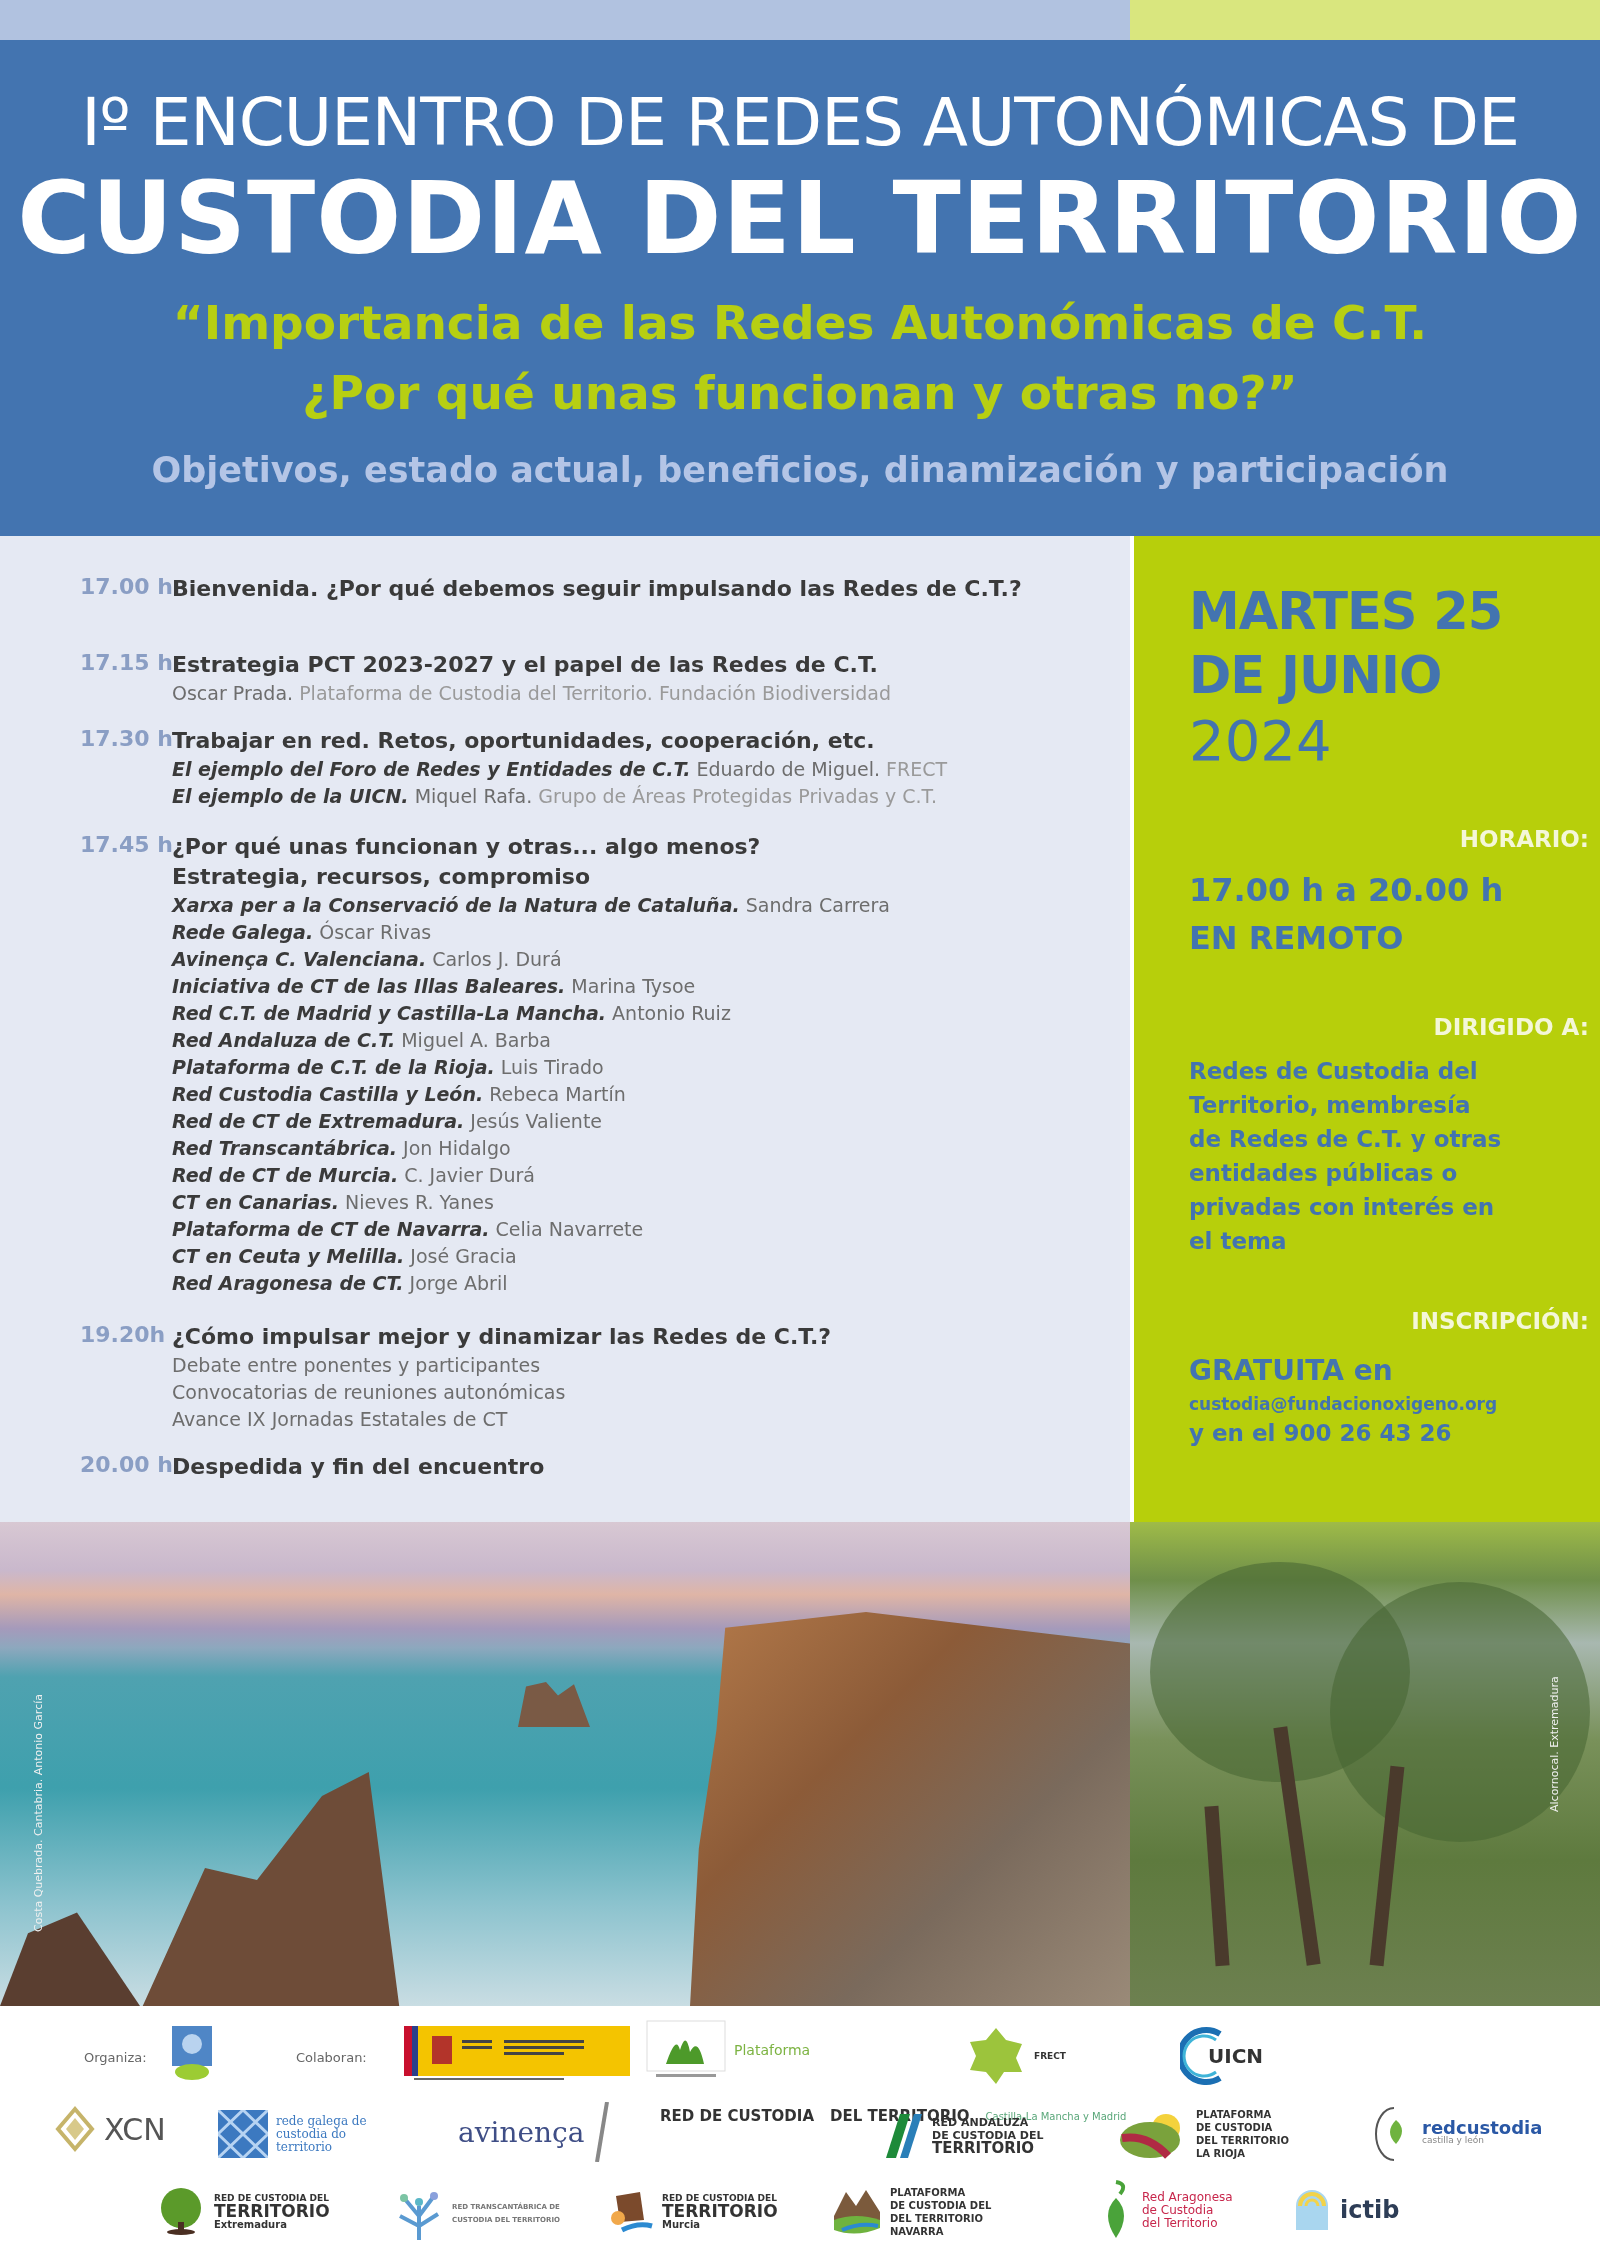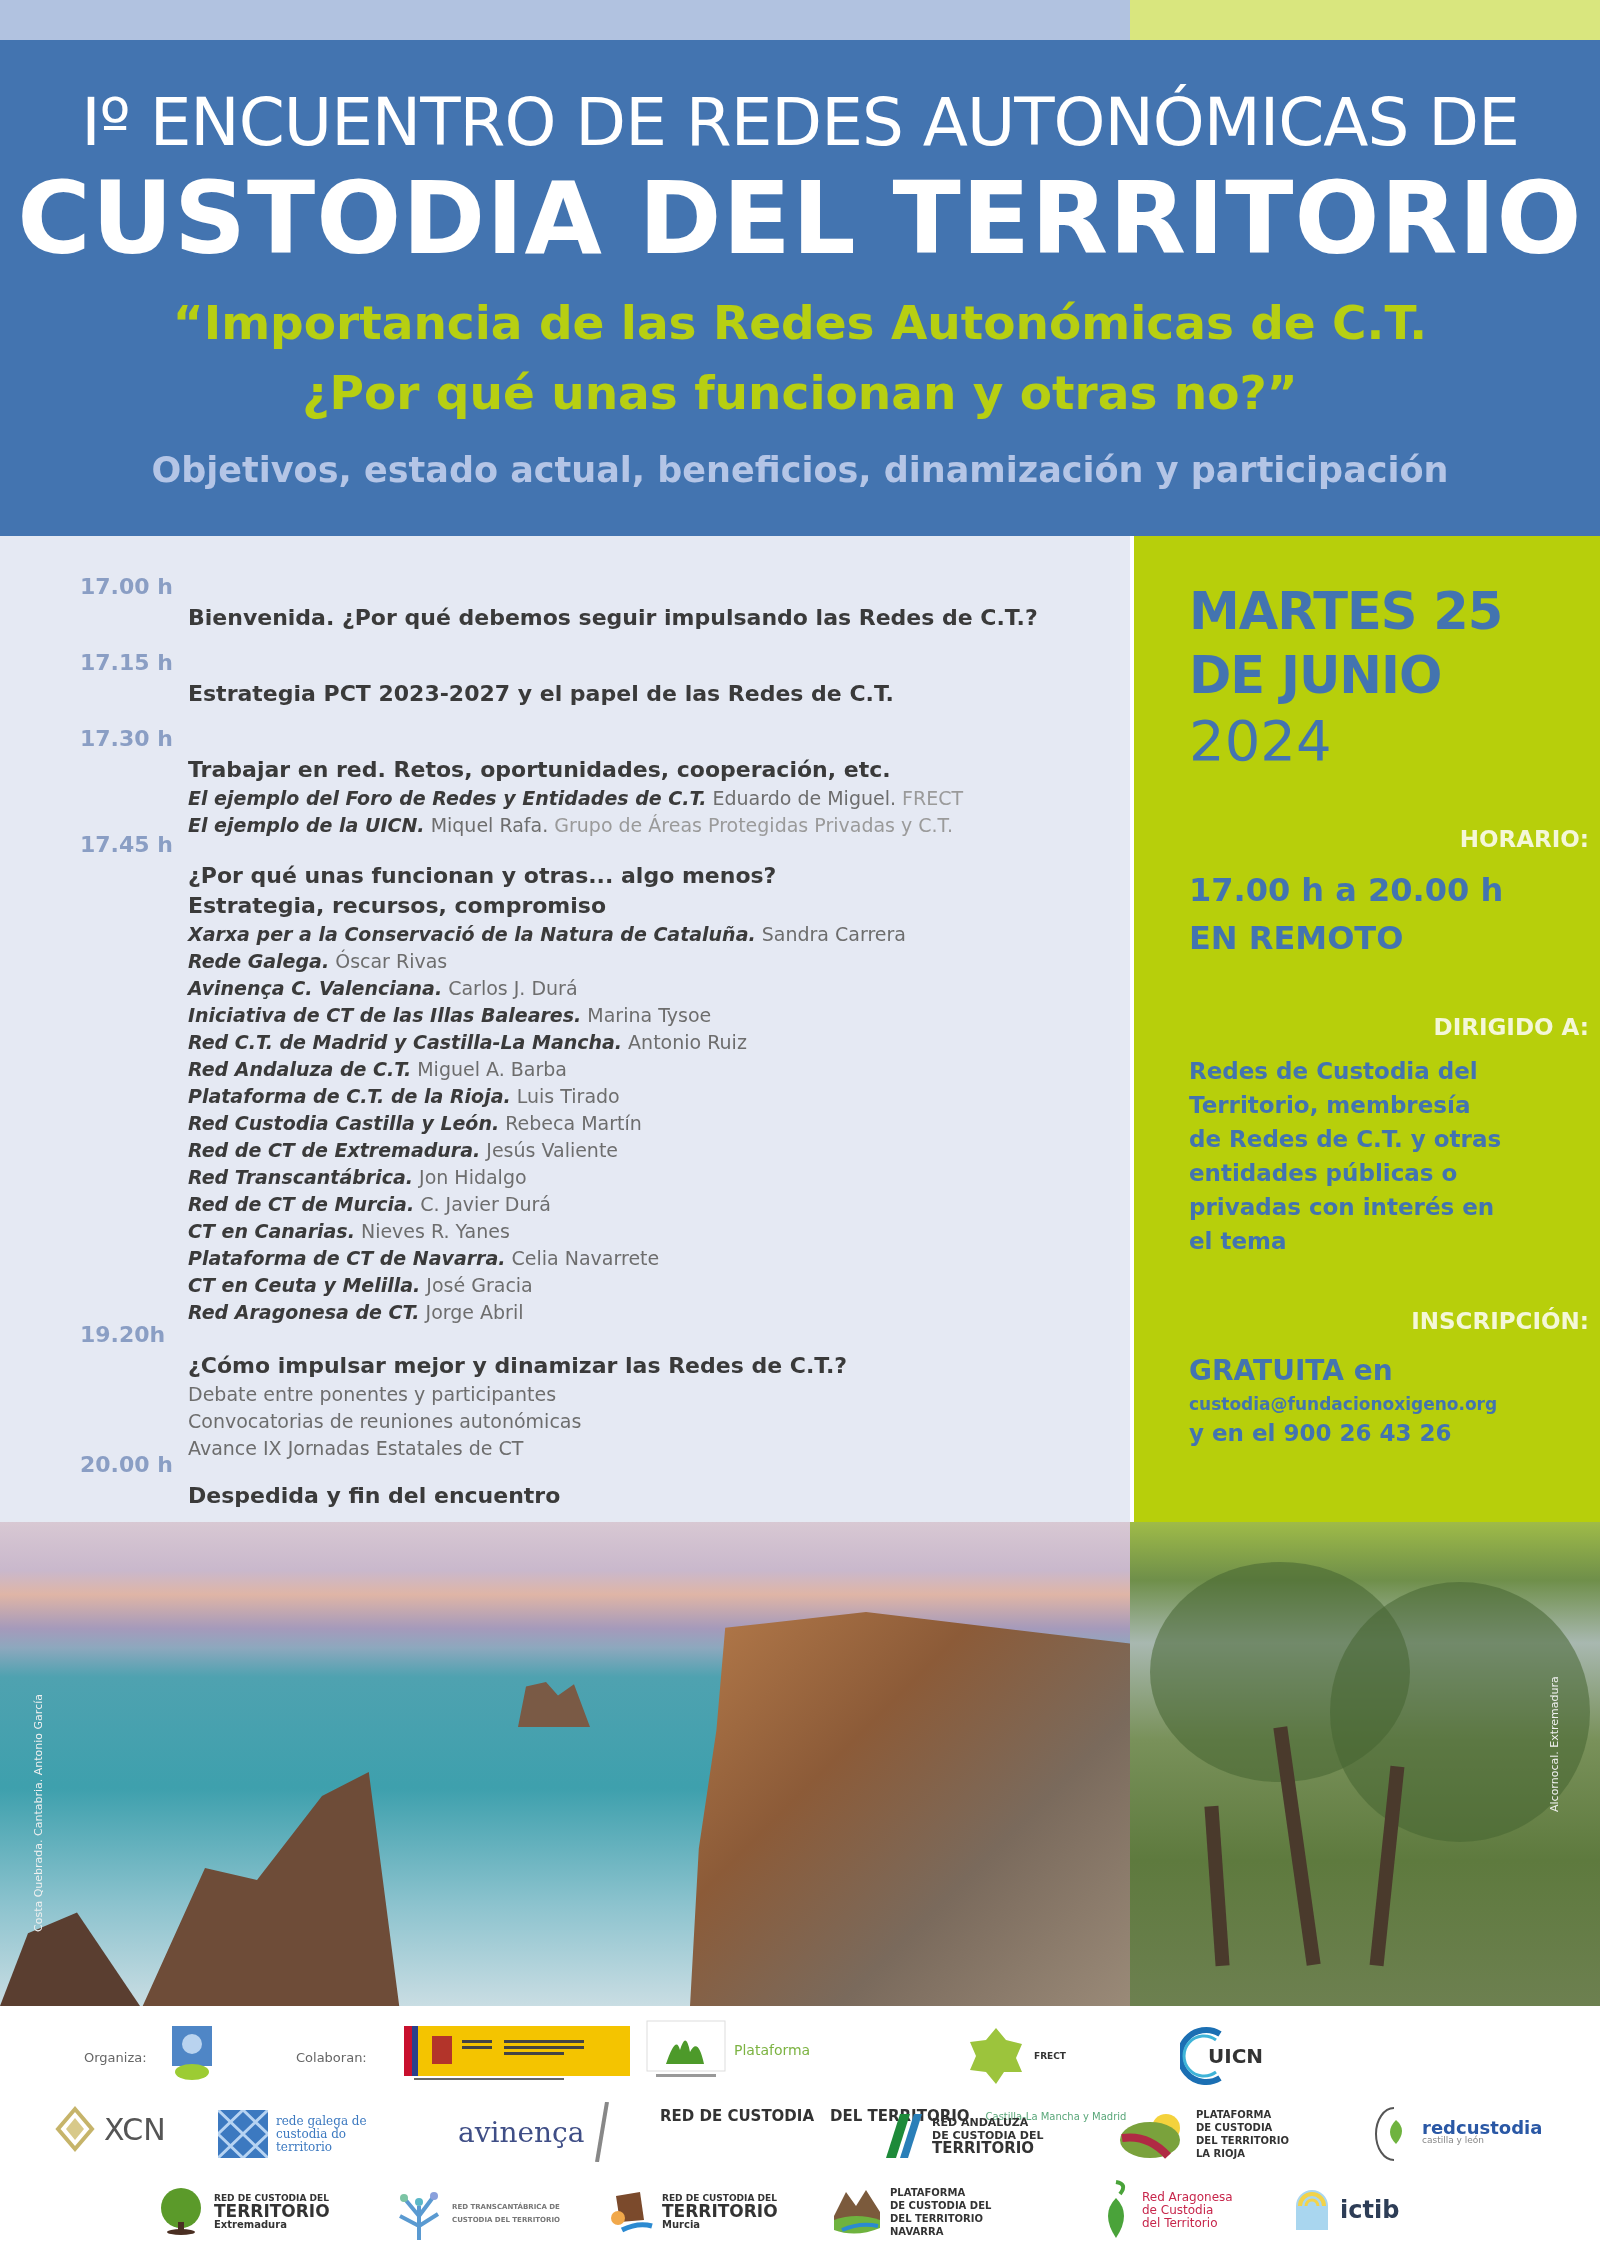--- a/index.html
+++ b/index.html
@@ -14,21 +14,21 @@
   .header .pre { position: absolute; top: 44px; left: 0; width: 100%; font-size: 66px; font-weight: normal; letter-spacing: -1px; font-family: "DejaVu Sans", sans-serif; }
   .header .main { position: absolute; top: 120px; left: 0; width: 100%; font-size: 100px; font-weight: bold; letter-spacing: 1px; font-family: "DejaVu Sans", sans-serif; }
   .header .quote { position: absolute; top: 248px; left: 0; width: 100%; font-size: 47px; font-weight: bold; color: #b7cf12; line-height: 70px; }
   .header .sub { position: absolute; top: 410px; left: 0; width: 100%; font-size: 35px; font-weight: bold; color: #b4c5e6; }
 
   .program { position: absolute; top: 536px; left: 0; width: 1130px; height: 986px; background: #e5e9f3; }
   .green-panel { position: absolute; top: 536px; left: 1130px; width: 556px; height: 986px; background: #b7cf0b; border-left: 4px solid #ffffff; }
 
   .slot { position: absolute; left: 0; width: 1130px; }
   .slot .time { position: absolute; left: 80px; top: 0; width: 100px; font-size: 22px; font-weight: bold; color: #8a9ec4; }
-  .slot .body { position: absolute; left: 188px; top: 0; width: 920px; margin-top: 29px; }
+  .slot .body { position: absolute; left: 172px; top: 0; width: 920px; }
   .slot .title { font-size: 22px; font-weight: bold; color: #3a3a3a; line-height: 30px; }
   .slot .line { font-size: 19px; color: #6d6d6d; line-height: 27px; white-space: nowrap; }
   .slot .line .em { font-style: italic; font-weight: bold; color: #3a3a3a; }
   .slot .line .org { color: #9a9a9a; }
 
   .gp { position: absolute; left: 55px; width: 400px; }
   .date1 { top: 44px; font-size: 51px; font-weight: bold; color: #4374b0; line-height: 64px; letter-spacing: -1px; }
   .date2 { top: 172px; font-size: 56px; color: #4374b0; font-weight: normal; }
   .lbl { font-size: 23px; font-weight: bold; color: #f4f7d8; text-align: right; }
   .val { font-size: 32px; font-weight: bold; color: #4374b0; line-height: 48px; }
@@ -83,20 +83,21 @@
     <div class="time">17.00 h</div>
     <div class="body">
       <div class="title">Bienvenida. ¿Por qué debemos seguir impulsando las Redes de C.T.?</div>
     </div>
   </div>
 
   <div class="slot" style="top:114px">
     <div class="time">17.15 h</div>
     <div class="body">
       <div class="title">Estrategia PCT 2023-2027 y el papel de las Redes de C.T.</div>
+      <div class="line"><span>Oscar Prada.</span><span class="org"> Plataforma de Custodia del Territorio. Fundación Biodiversidad</span></div>
     </div>
   </div>
 
   <div class="slot" style="top:190px">
     <div class="time">17.30 h</div>
     <div class="body">
       <div class="title">Trabajar en red. Retos, oportunidades, cooperación, etc.</div>
       <div class="line"><span class="em">El ejemplo del Foro de Redes y Entidades de C.T.</span><span> Eduardo de Miguel.</span><span class="org"> FRECT</span></div>
       <div class="line"><span class="em">El ejemplo de la UICN.</span><span> Miquel Rafa.</span><span class="org"> Grupo de Áreas Protegidas Privadas y C.T.</span></div>
     </div>

